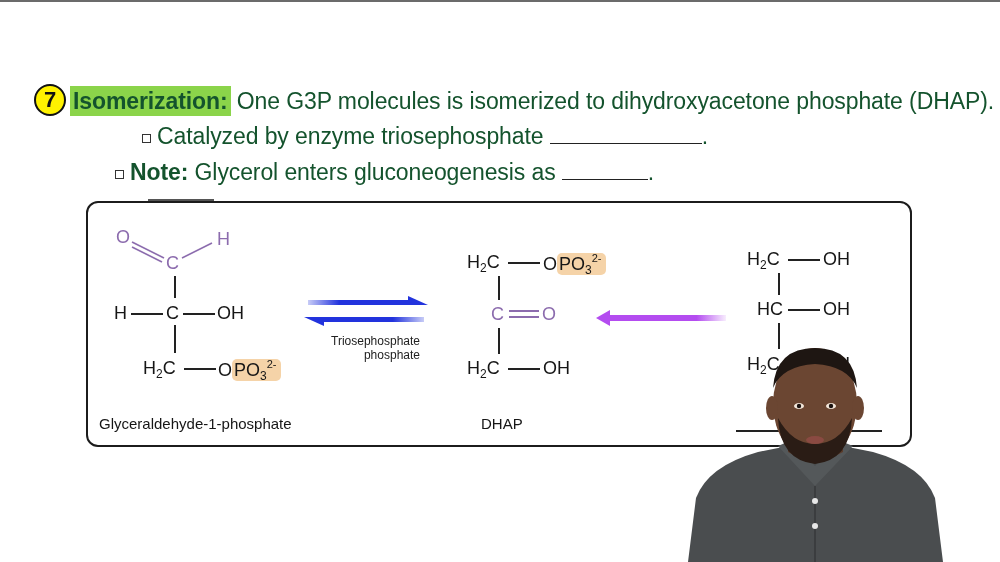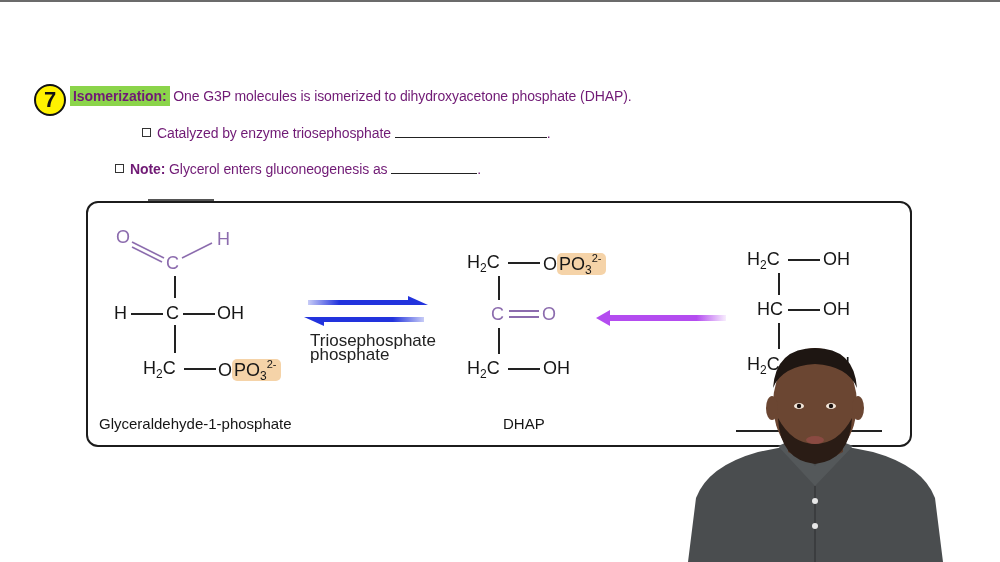--- a/index.html
+++ b/index.html
@@ -1,39 +1,39 @@
 <!DOCTYPE html>
 <html><head>
 <meta charset="utf-8">
 <style>
   * { margin:0; padding:0; box-sizing:border-box; }
   html, body { width:1000px; height:562px; overflow:hidden; background:#ffffff; }
   body { position:relative; font-family:"Liberation Sans", sans-serif; color:#111; }
   .topbar { position:absolute; left:0; top:0; width:1000px; height:2px; background:#6b6b6b; }
 
-  .line { position:absolute; font-size:14px; white-space:nowrap; color:#701a75; letter-spacing:-0.1px; }
+  .line { position:absolute; font-size:23px; white-space:nowrap; color:#14532d; letter-spacing:-0.1px; }
   .step-badge { position:absolute; left:34px; top:84px; width:32px; height:32px; border-radius:50%;
     background:#fff200; border:2px solid #111; font-weight:bold; font-size:22px; text-align:center; line-height:28px; }
   .hl { background:#8bd44a; font-weight:bold; padding:2px 3px; }
   .checkbox { display:inline-block; width:9px; height:9px; border:1px solid #333; margin-right:6px; vertical-align:1px; }
   b { font-weight:bold; }
   .blank { display:inline-block; border-bottom:1px solid #222; height:15px; vertical-align:baseline; }
 
   .panel { position:absolute; left:86px; top:201px; width:826px; height:246px; border:2px solid #1c1c1c; border-radius:12px; background:#fff; }
   .tab-stub { position:absolute; left:148px; top:199px; width:66px; height:2px; background:#555; }
 
   .chem { position:absolute; font-size:18px; color:#161616; white-space:nowrap; }
   .chem sub { font-size:12px; vertical-align:-4px; }
   .purple { color:#8c6cae; }
   .phos { background:#f5d3a8; border-radius:5px; padding:1px 4px 1px 2px; }
   .phos sup { font-size:11px; vertical-align:8px; }
   .bond-h { position:absolute; height:1.5px; background:#222; }
   .bond-v { position:absolute; width:1.5px; background:#222; }
   .caption { position:absolute; font-size:15px; color:#161616; white-space:nowrap; }
-  .enzyme { position:absolute; font-size:17px; color:#222; text-align:left; line-height:14px; }
+  .enzyme { position:absolute; font-size:12px; color:#222; text-align:right; line-height:14px; }
   .answer-line { position:absolute; height:1.5px; background:#222; }
 
   .presenter { position:absolute; left:688px; top:348px; width:255px; height:214px; }
 </style>
 </head>
 <body>
 
 <div class="topbar"></div>
 
 <div class="step-badge">7</div>
@@ -115,21 +115,21 @@
   <span class="chem purple" style="left:491px; top:304px;">C</span>
   <div class="bond-h" style="left:509px; top:310px; width:30px; background:#8c6cae;"></div>
   <div class="bond-h" style="left:509px; top:316px; width:30px; background:#8c6cae;"></div>
   <span class="chem purple" style="left:542px; top:304px;">O</span>
   <div class="bond-v" style="left:498px; top:328px; height:26px;"></div>
 
   <span class="chem" style="left:467px; top:358px;">H<sub>2</sub>C</span>
   <div class="bond-h" style="left:508px; top:368px; width:32px;"></div>
   <span class="chem" style="left:543px; top:358px;">OH</span>
 
-  <span class="caption" style="left:481px; top:415px;margin-left:22px;">DHAP</span>
+  <span class="caption" style="left:481px; top:415px;">DHAP</span>
 </div>
 
 <svg style="position:absolute; left:594px; top:310px;" width="134" height="18">
   <defs>
     <linearGradient id="gP" x1="0" x2="1">
         <stop offset="0" stop-color="#b44cf0"></stop>
         <stop offset="0.75" stop-color="#b44cf0"></stop>
         <stop offset="1" stop-color="#b44cf0" stop-opacity="0.1"></stop>
       </linearGradient>
   </defs>

